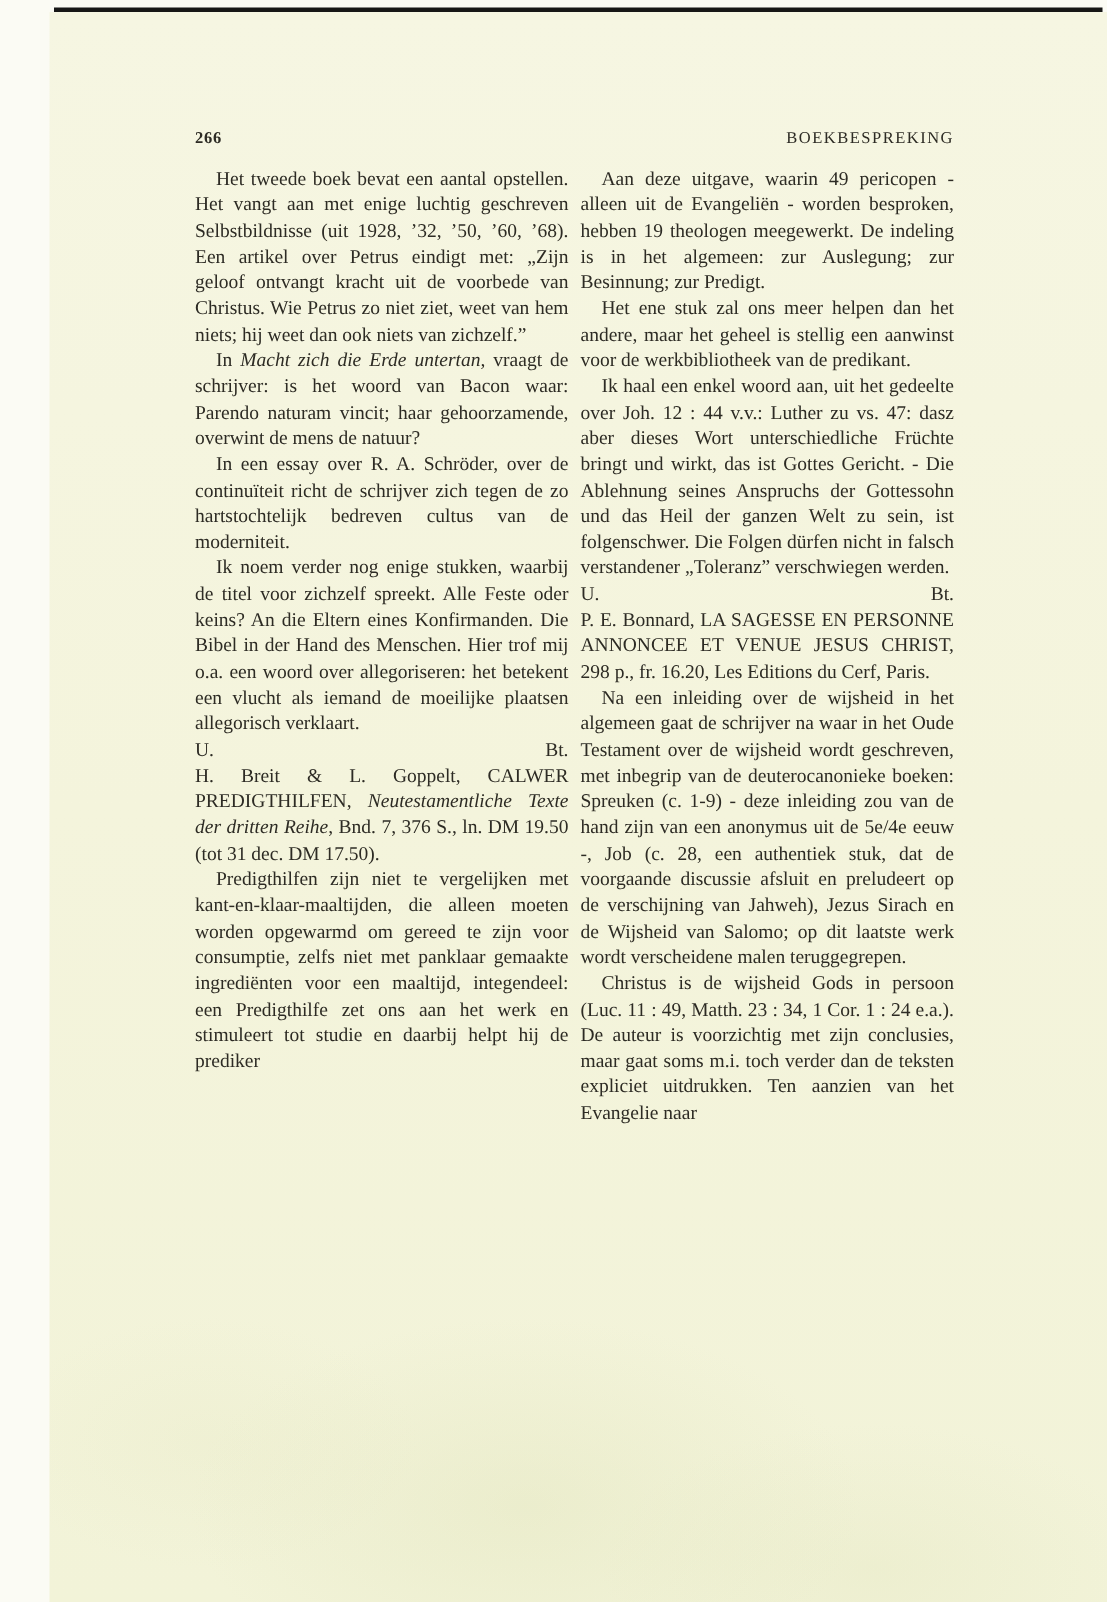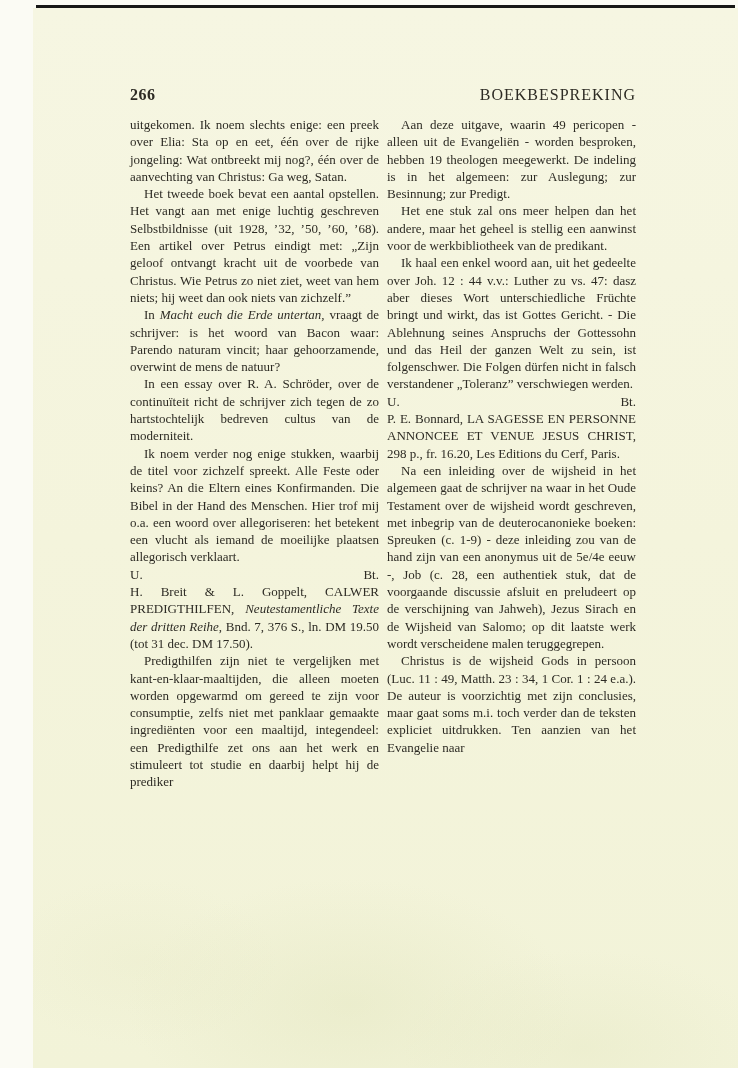--- a/index.html
+++ b/index.html
@@ -42,21 +42,21 @@
     left: 130px;
     top: 86px;
     width: 506px;
     color: #2d2b24;
     z-index: 3;
   }
   .header {
     display: flex;
     justify-content: space-between;
     align-items: baseline;
-    font-size: 16px;
+    font-size: 11px;
   }
   .page-num { font-weight: bold; letter-spacing: 0.5px; }
   .running-head { letter-spacing: 1px; }
   .cols {
     display: flex;
     gap: 8px;
     margin-top: 12px;
   }
   .col {
     width: 249px;
@@ -83,23 +83,22 @@
 <div class="scan">
   <div class="top-rule"></div>
   <div class="paper"></div>
   <div class="content">
     <div class="header">
       <span class="page-num">266</span>
       <span class="running-head">BOEKBESPREKING</span>
     </div>
     <div class="cols">
       <div class="col" id="col-left">
-          <p class="para"><span>uitgekomen. Ik noem slechts enige: een preek over Elia: Sta op en eet, één over de rijke jongeling: Wat ontbreekt mij nog?, één over de aanvechting van Christus: Ga weg, Satan.</span></p>
           <p class="para indent"><span>Het tweede boek bevat een aantal opstellen. Het vangt aan met enige luchtig geschreven Selbstbildnisse (uit 1928, ’32, ’50, ’60, ’68). Een artikel over Petrus eindigt met: „Zijn geloof ontvangt kracht uit de voorbede van Christus. Wie Petrus zo niet ziet, weet van hem niets; hij weet dan ook niets van zichzelf.”</span></p>
-          <p class="para indent"><span>In </span><em>Macht euch die Erde untertan,</em><span> vraagt de schrijver: is het woord van Bacon waar: Parendo naturam vincit; haar gehoorzamende, overwint de mens de natuur?</span></p>
+          <p class="para indent"><span>In </span><em>Macht zich die Erde untertan,</em><span> vraagt de schrijver: is het woord van Bacon waar: Parendo naturam vincit; haar gehoorzamende, overwint de mens de natuur?</span></p>
           <p class="para indent"><span>In een essay over R. A. Schröder, over de continuïteit richt de schrijver zich tegen de zo hartstochtelijk bedreven cultus van de moderniteit.</span></p>
           <p class="para indent"><span>Ik noem verder nog enige stukken, waarbij de titel voor zichzelf spreekt. Alle Feste oder keins? An die Eltern eines Konfirmanden. Die Bibel in der Hand des Menschen. Hier trof mij o.a. een woord over allegoriseren: het betekent een vlucht als iemand de moeilijke plaatsen allegorisch verklaart.</span></p>
           <div class="sig">
             <span>U.</span>
             <span>Bt.</span>
           </div>
           <p class="citation"><span>H. Breit &amp; L. Goppelt, CALWER PREDIGTHILFEN, </span><em>Neutestamentliche Texte der dritten Reihe</em><span>, Bnd. 7, 376 S., ln. DM 19.50 (tot 31 dec. DM 17.50).</span></p>
           <p class="para indent"><span>Predigthilfen zijn niet te vergelijken met kant-en-klaar-maaltijden, die alleen moeten worden opgewarmd om gereed te zijn voor consumptie, zelfs niet met panklaar gemaakte ingrediënten voor een maaltijd, integendeel: een Predigthilfe zet ons aan het werk en stimuleert tot studie en daarbij helpt hij de prediker</span></p>
         </div>
       <div class="col" id="col-right">

